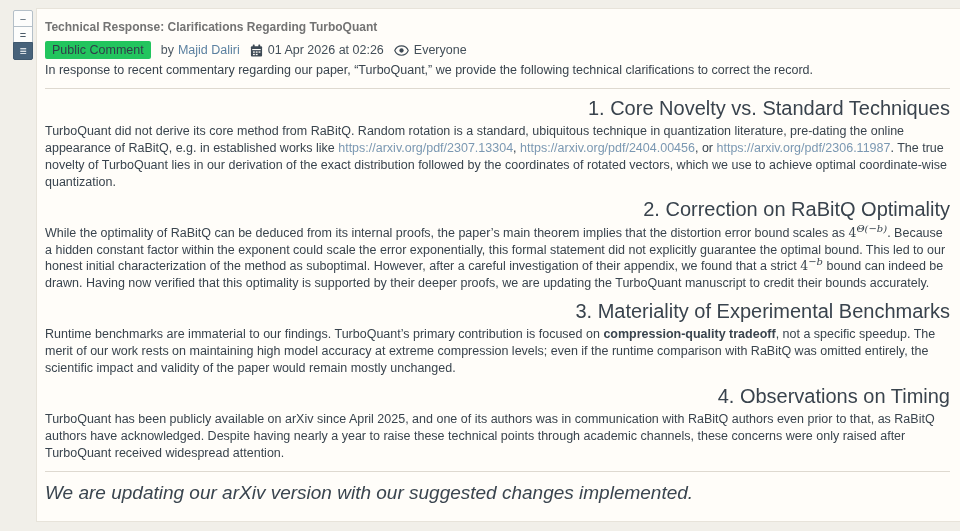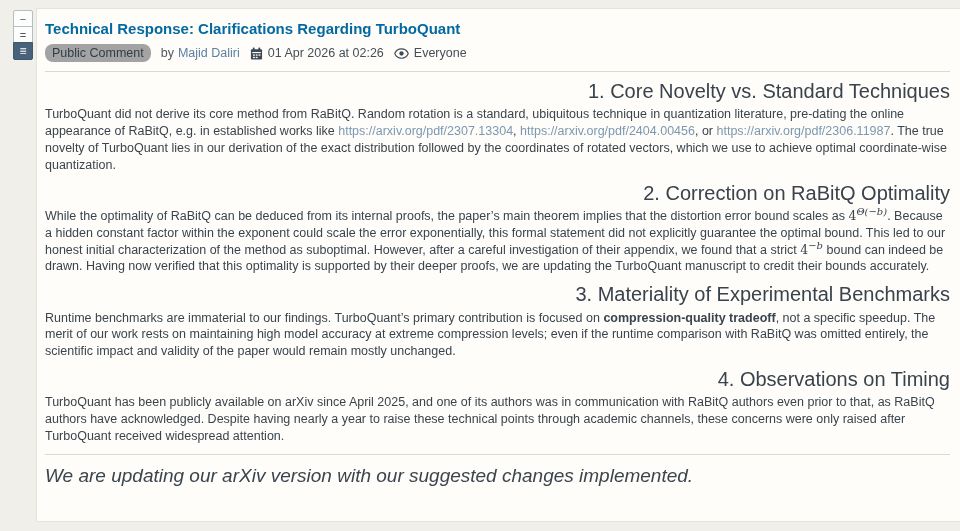--- a/index.html
+++ b/index.html
@@ -18,23 +18,23 @@
     font-family:inherit;
   }
   .collapse-btn:first-child{margin-top:0;border-radius:2px 2px 0 0;}
   .collapse-btn.dark{background:#47627a;color:#ffffff;border-color:#3f586e;border-radius:0 0 2px 2px;height:18px;font-size:12px;line-height:16px;}
   
   .card{
     position:absolute;left:36px;top:8px;right:0;bottom:9px;box-sizing:border-box;
     background:#fffdf9;border:1px solid #e7e3da;border-right:none;
     padding:11px 10px 8px 8px;
   }
-  .title{font-size:15px;font-weight:bold;color:#0369a1;margin:0 0 7px;}
+  .title{font-size:12px;font-weight:bold;color:#737373;margin:0 0 7px;}
   .meta{display:flex;align-items:center;gap:10px;font-size:12.5px;color:#4d5862;}
-  .badge{background:#a3a3a3;color:#303d49;padding:2px 7px;border-radius:8px;}
+  .badge{background:#22c55e;color:#303d49;padding:2px 7px;border-radius:2px;}
   .byline{display:flex;align-items:center;gap:4px;}
   .author{color:#5b80a0;text-decoration:none;cursor:pointer;}
   .meta-item{display:flex;align-items:center;gap:5px;color:#434f59;}
   .meta-item svg{display:block;}
   .field-label{color:#9c382b;font-weight:bold;font-size:12.5px;margin-top:9px;}
   .intro{font-size:12.5px;line-height:16.8px;margin-top:3px;color:#39444e;}
   .rule{border:none;border-top:1px solid #ded9d0;margin:9px 0 0;}
   .section-heading{font-size:20px;font-weight:400;color:#39434d;margin:8px 0 4px;line-height:1.12;text-align:right;}
   .body-p{font-size:12.5px;line-height:16.8px;margin:0 0 7px;color:#39444e;}
   .link{color:#7b98b2;text-decoration:none;cursor:pointer;}
@@ -78,20 +78,21 @@
     </span>
     <span class="meta-item">
       <svg width="15" height="11" viewBox="0 0 16 11">
         <path d="M8 0.5 C4.5 0.5 1.8 3 0.8 5.5 C1.8 8 4.5 10.5 8 10.5 C11.5 10.5 14.2 8 15.2 5.5 C14.2 3 11.5 0.5 8 0.5 Z" fill="none" stroke="#3e4a55" stroke-width="1.2"></path>
         <circle cx="8" cy="5.5" r="2.3" fill="#3e4a55"></circle>
       </svg>
       <span>Everyone</span>
     </span>
   </div>
 
+  <div class="intro">In response to recent commentary regarding our paper, “TurboQuant,” we provide the following technical clarifications to correct the record.</div>
 
   <hr class="rule">
 
   <h2 class="section-heading">1. Core Novelty vs. Standard Techniques</h2>
   <p class="body-p"><span>TurboQuant did not derive its core method from RaBitQ. Random rotation is a standard, ubiquitous technique in quantization literature, pre-dating the online appearance of RaBitQ, e.g. in established works like </span><a class="link">https://arxiv.org/pdf/2307.13304</a><span>, </span><a class="link">https://arxiv.org/pdf/2404.00456</a><span>, or </span><a class="link">https://arxiv.org/pdf/2306.11987</a><span>. The true novelty of TurboQuant lies in our derivation of the exact distribution followed by the coordinates of rotated vectors, which we use to achieve optimal coordinate-wise quantization.</span></p>
 
   <h2 class="section-heading">2. Correction on RaBitQ Optimality</h2>
   <p class="body-p"><span>While the optimality of RaBitQ can be deduced from its internal proofs, the paper’s main theorem implies that the distortion error bound scales as </span><span class="math"><span>4</span><sup class="var">Θ(−b)</sup></span><span>. Because a hidden constant factor within the exponent could scale the error exponentially, this formal statement did not explicitly guarantee the optimal bound. This led to our honest initial characterization of the method as suboptimal. However, after a careful investigation of their appendix, we found that a strict </span><span class="math"><span>4</span><sup class="var">−b</sup></span><span> bound can indeed be drawn. Having now verified that this optimality is supported by their deeper proofs, we are updating the TurboQuant manuscript to credit their bounds accurately.</span></p>
 
   <h2 class="section-heading">3. Materiality of Experimental Benchmarks</h2>

